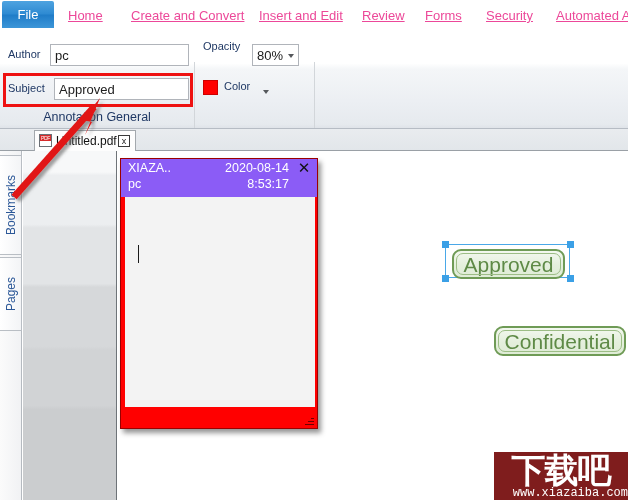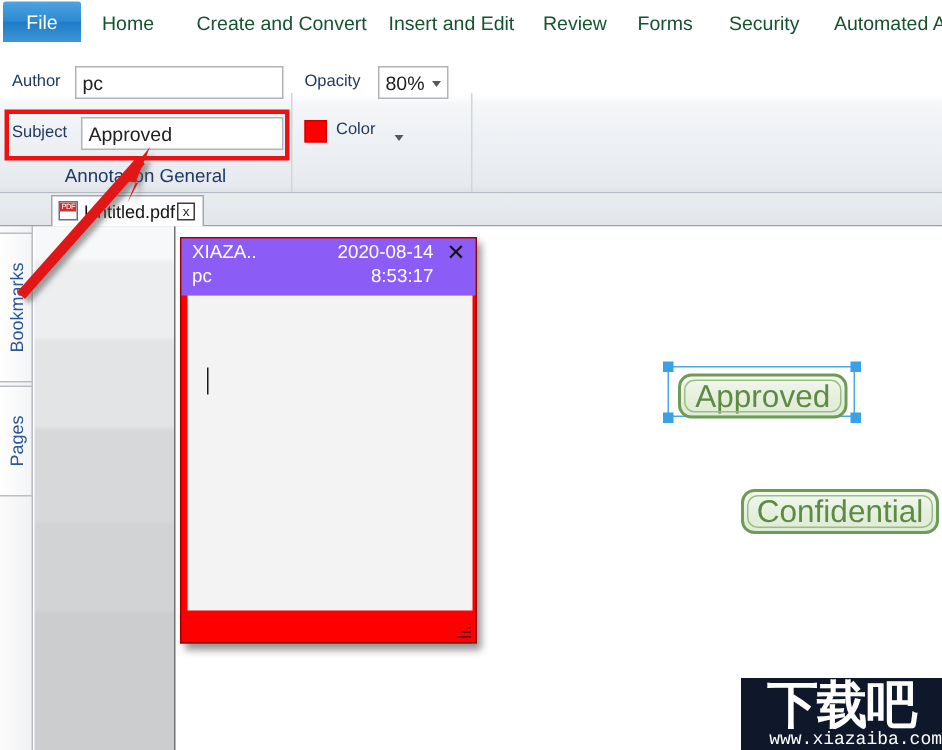--- a/index.html
+++ b/index.html
@@ -34,22 +34,23 @@
     font-size: 13px;
     text-align: center;
     line-height: 27px;
     box-sizing: border-box;
   }
   .tab-item {
     position: absolute;
     top: 0; height: 30px;
     line-height: 31px;
     font-size: 13px;
-    color: #14532d;
-    white-space: nowrap;
+    color: #ec4899;
+    white-space: nowrap;
+    text-decoration: underline;
   }
 
   
   .ribbon-panel {
     position: absolute;
     left: 0; top: 30px;
     width: 628px; height: 99px;
     background: linear-gradient(to bottom, #ffffff 0%, #ffffff 34%, #f4f6f8 40%, #eceff3 72%, #e6eaee 96%, #dfe3e8 100%);
     border-bottom: 1px solid #b6bcc4;
     box-sizing: border-box;
@@ -342,21 +343,21 @@
     position: absolute;
     width: 7px; height: 7px;
     background: #3ba0e6;
   }
 
   
   .watermark {
     position: absolute;
     left: 494px; top: 452px;
     width: 134px; height: 48px;
-    background: #0f172a;
+    background: #7f1d1d;
     overflow: hidden;
   }
   .wm-glyphs {
     position: absolute;
     left: 0; top: -1px;
     width: 134px;
     text-align: center;
     font-size: 34px;
     line-height: 38px;
     color: #ffffff;
@@ -394,21 +395,21 @@
   <div class="rib-label" style="left:8px; top:18px;" data-name="author-label">Author</div>
   <div class="rib-field" style="left:50px; top:14px; width:139px; height:22px;" data-name="author-input">pc</div>
 
   <div class="rib-label" style="left:8px; top:52px;" data-name="subject-label">Subject</div>
   <div class="rib-field" style="left:54px; top:48px; width:135px; height:22px;" data-name="subject-input">Approved</div>
 
   <div class="rib-group-title" style="left:0px; top:80px; width:194px;" data-name="group-title-annotation-general">Annotation General</div>
 
   <div class="ribbon-sep" style="left:194px;" data-name="ribbon-group-divider-1"></div>
 
-  <div class="rib-label" style="left:203px; top:18px;" data-name="opacity-label">Opacity</div>
+  <div class="rib-label" style="left:203px; top:10px;" data-name="opacity-label">Opacity</div>
   <div class="rib-field" style="left:252px; top:14px; width:47px; height:22px;" data-name="opacity-combobox">80%</div>
   <div class="combo-arrow" style="left:288px; top:24px;" data-name="chevron-down-icon-opacity"></div>
 
   <div class="color-swatch" style="left:203px; top:81px;" data-name="color-swatch"></div>
   <div class="rib-label" style="left:224px; top:81px;" data-name="color-label">Color</div>
   <div class="combo-arrow" style="left:263px; top:90px;" data-name="chevron-down-icon-color"></div>
 
 
   <div class="ribbon-sep" style="left:314px;" data-name="ribbon-group-divider-2"></div>
 </div>

